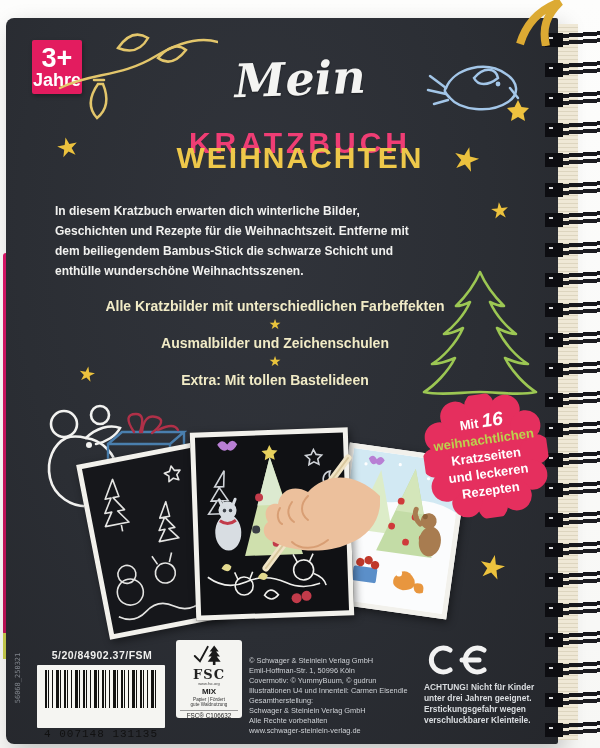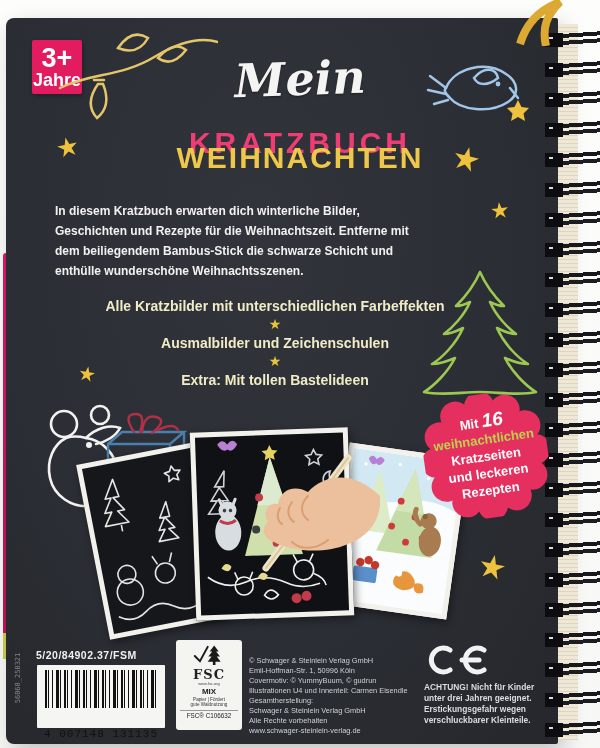--- a/index.html
+++ b/index.html
@@ -58,28 +58,28 @@
 
   
   .card{border:5px solid #f2f1ec;box-shadow:2px 3px 8px rgba(0,0,0,.45);}
   .cardA{left:92px;top:452px;width:110px;height:168px;transform:rotate(-11deg);background:#16171b;}
   .cardB{left:193px;top:430px;width:148px;height:178px;transform:rotate(-2deg);background:#101114;}
   .cardC{left:338px;top:450px;width:110px;height:152px;transform:rotate(8deg);background:#fdfdfc;}
 
   
   .spine-code{left:-14px;top:672px;width:68px;height:12px;transform:rotate(-90deg);
          color:#80858c;font-family:"DejaVu Sans Mono",monospace;font-size:7px;text-align:center;}
-  .print-code{left:36px;top:649px;width:132px;color:#f0f0ee;
+  .print-code{left:36px;top:649px;width:132px;text-align:center;color:#f0f0ee;
          font-size:10.5px;font-weight:bold;letter-spacing:.5px;}
   .barcode{left:37px;top:665px;width:128px;height:63px;background:#f5f5f2;border-radius:1px;}
   .bars{left:8px;top:5px;width:112px;height:38px;
         background:repeating-linear-gradient(90deg,#111 0 2px,#f5f5f2 2px 3px,#111 3px 4px,#f5f5f2 4px 7px,#111 7px 8px,#f5f5f2 8px 11px,#111 11px 14px,#f5f5f2 14px 15px,#111 15px 16px,#f5f5f2 16px 19px);}
   .bar-digits{left:0;top:44px;width:128px;text-align:center;color:#111;
         font-family:Liberation Mono, monospace;font-size:11px;letter-spacing:1px;margin-top:19px;}
-  .fsc{left:176px;top:640px;width:66px;height:90px;background:#f4f4f1;border-radius:3px;
+  .fsc{left:176px;top:640px;width:66px;height:78px;background:#f4f4f1;border-radius:3px;
         text-align:center;color:#222;}
   .fsc .brand{font-family:"DejaVu Serif",serif;font-size:13px;font-weight:bold;line-height:12px;letter-spacing:1px;}
   .fsc .site{font-size:4px;line-height:5px;color:#444;}
   .fsc .grade{font-size:8px;font-weight:bold;line-height:11px;}
   .fsc .desc{font-size:4.6px;line-height:5.4px;color:#333;white-space:pre-line;}
   .fsc .lic{font-size:6.3px;line-height:10px;border-top:1px solid #999;margin:2px 4px 0 4px;}
   .imprint{left:249px;top:656px;width:168px;color:#cfd2d6;font-size:7.4px;line-height:10px;white-space:pre-line;}
   .warning{left:424px;top:682px;width:130px;color:#dadde0;font-size:8.4px;font-weight:bold;
         line-height:11px;white-space:pre-line;}
 </style>

